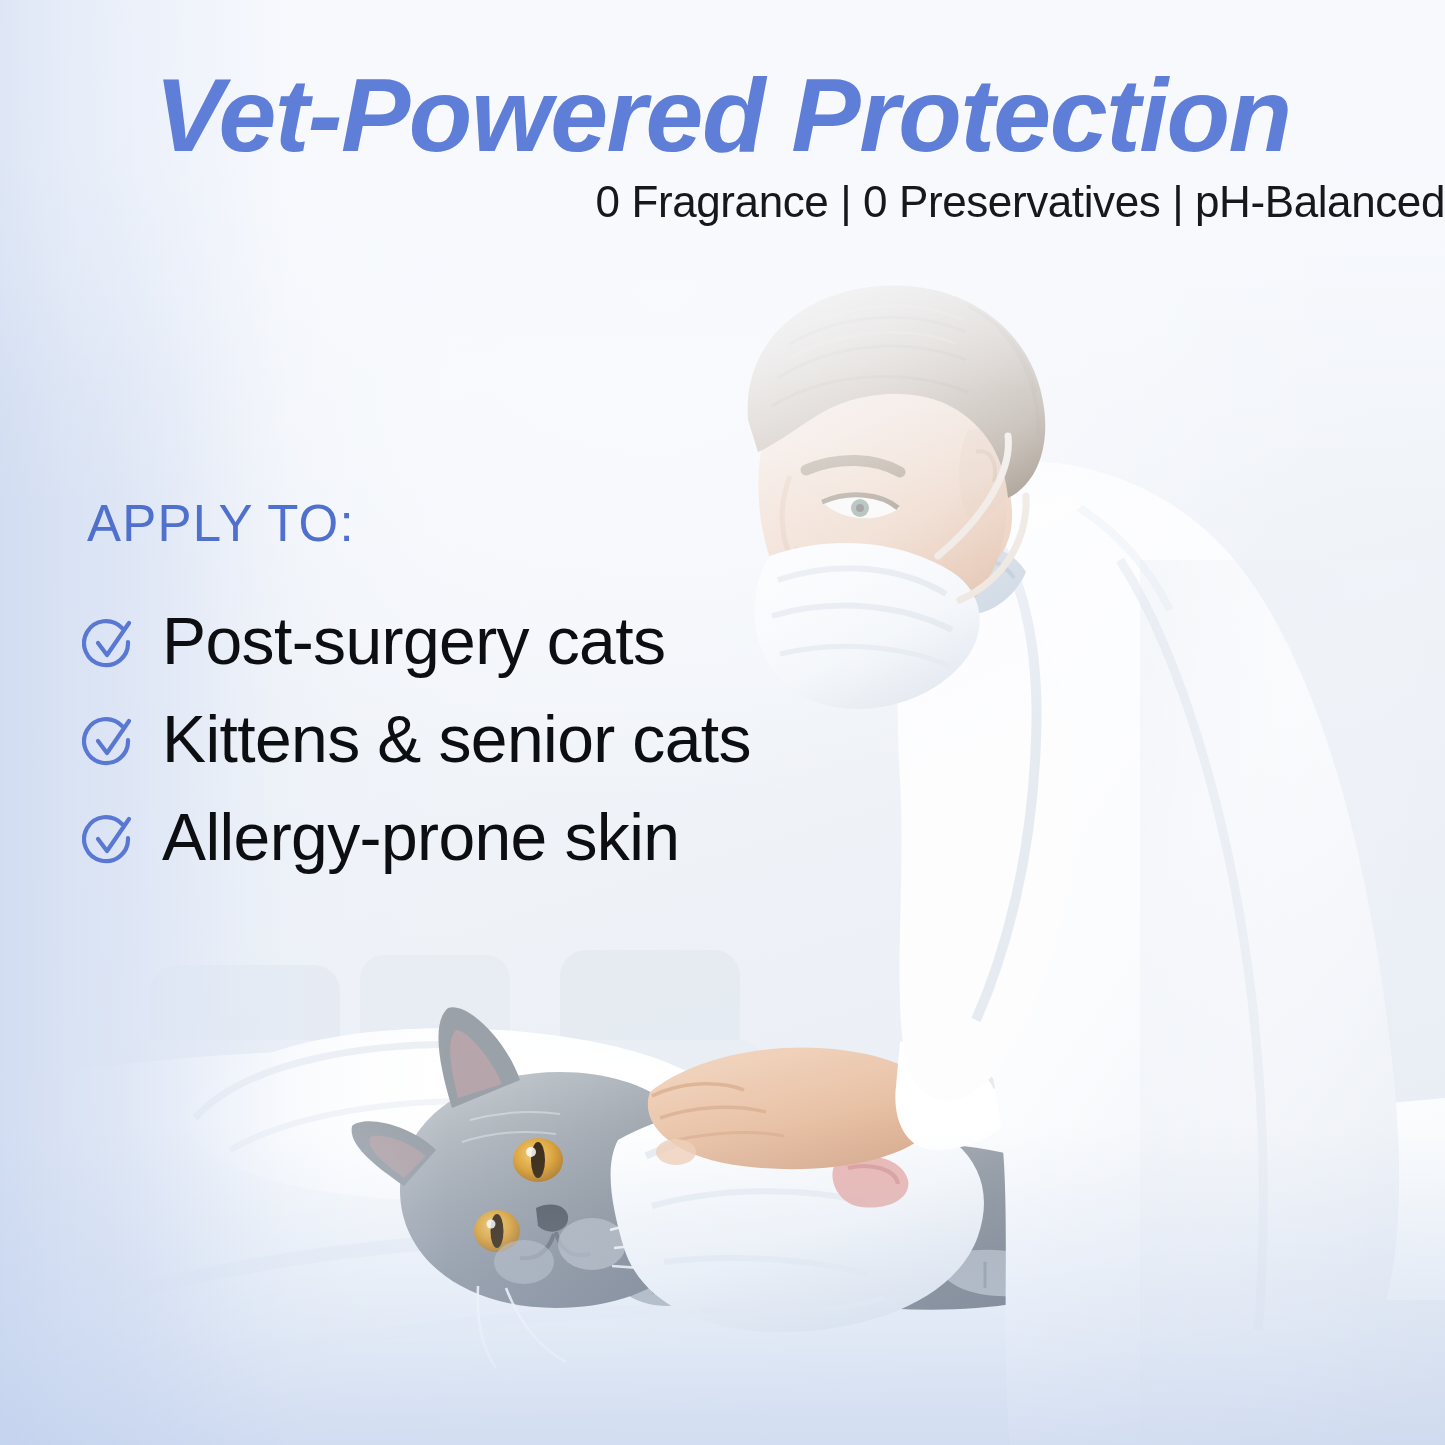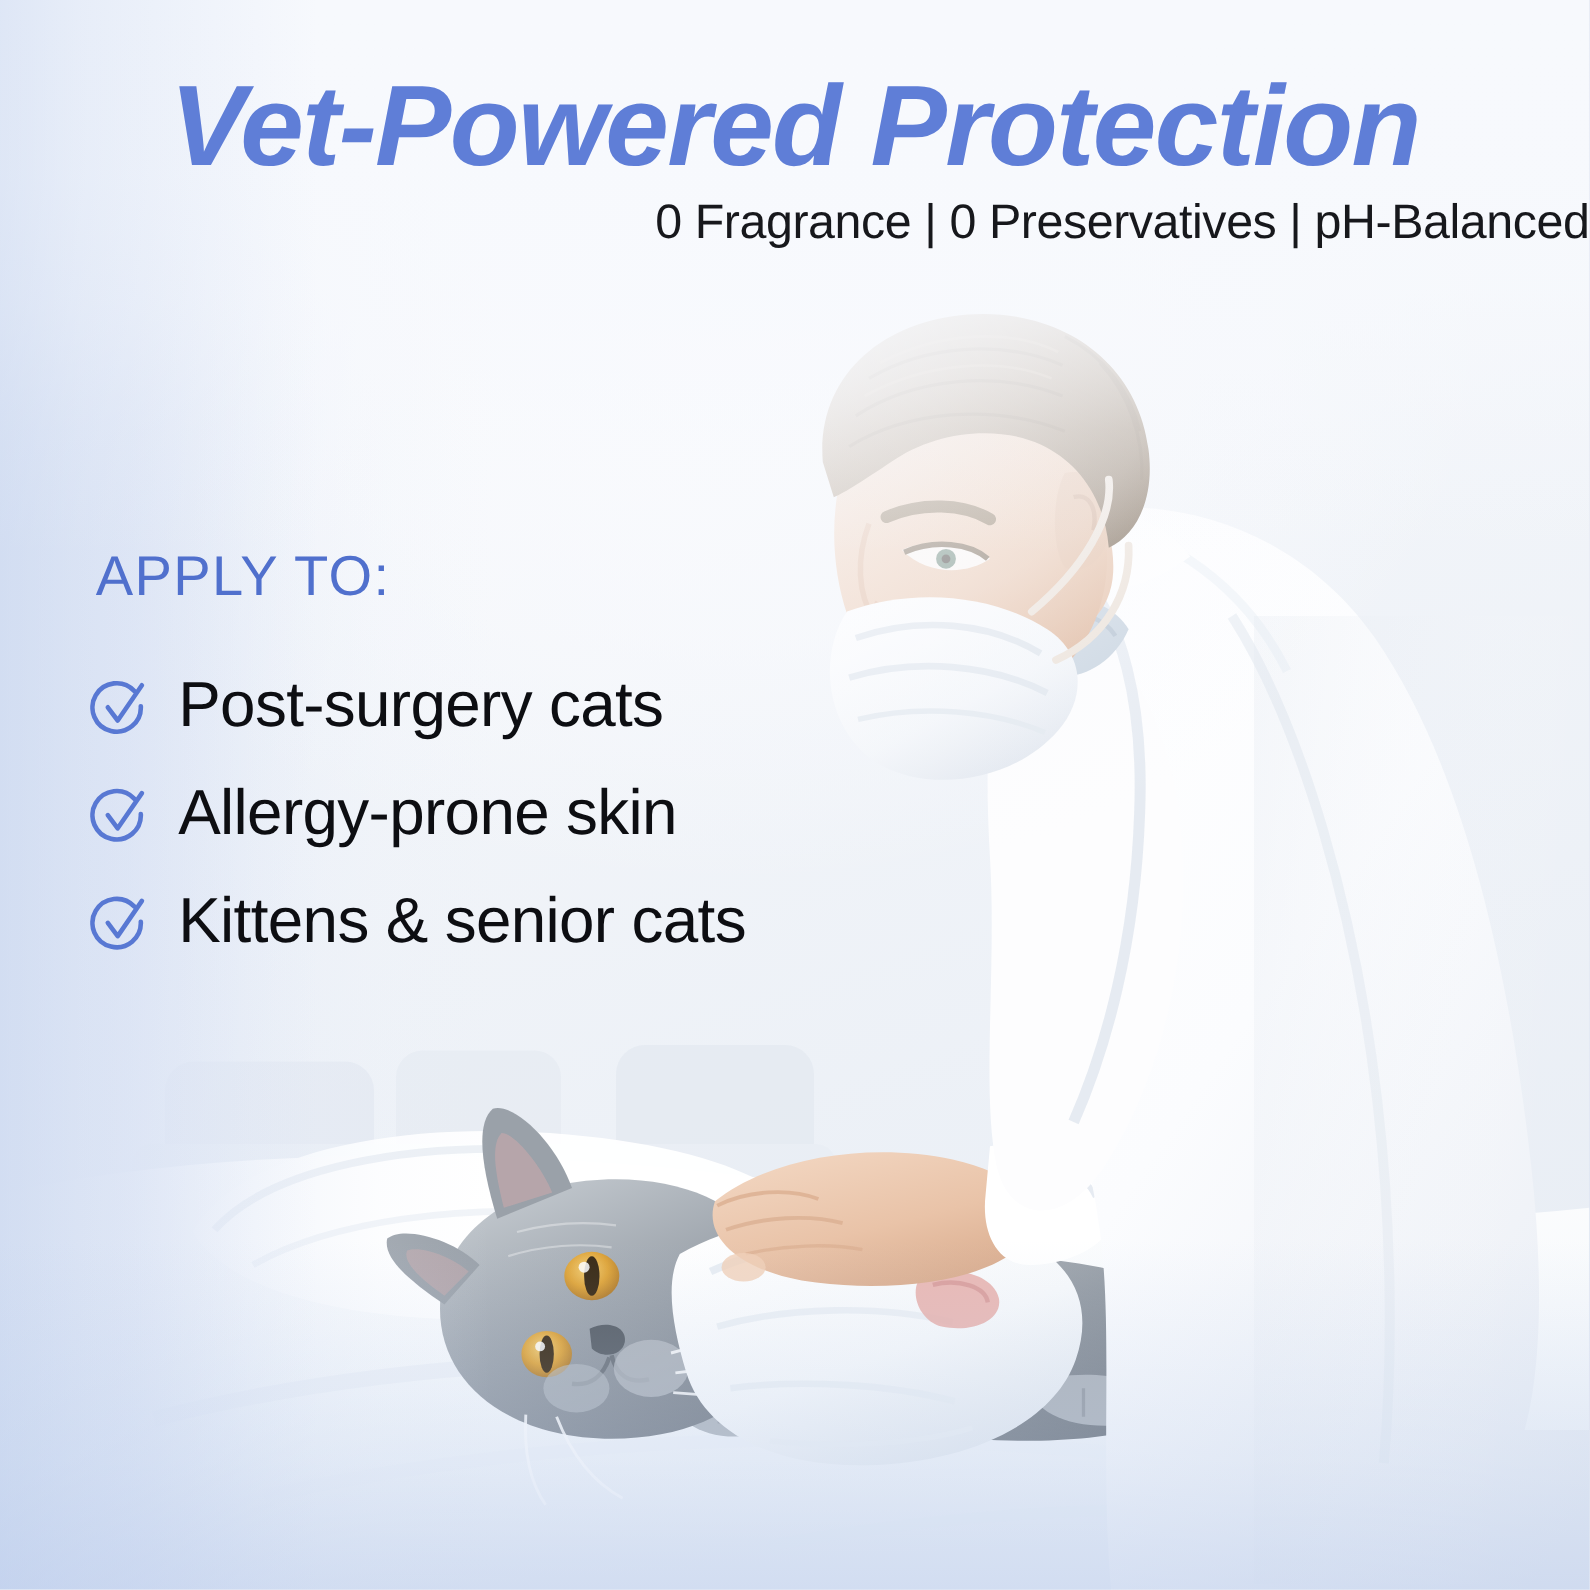--- a/index.html
+++ b/index.html
@@ -49,21 +49,21 @@
   #applyto{
     position:absolute;left:87px;top:494px;
     font-size:51px;line-height:60px;font-weight:normal;color:#5070cd;
     letter-spacing:1.2px;white-space:nowrap;
   }
   #bullets{position:absolute;left:82px;top:592px;}
   .bullet{display:flex;align-items:center;height:98px;}
   .bullet .ck{width:54px;height:54px;flex:0 0 54px;margin-right:26px;position:relative;top:2px;}
   .bullet .ck svg{display:block;width:54px;height:54px;}
   .bullet .lbl{
-    font-size:58px;line-height:62px;font-weight:normal;color:#0d0e12;
+    font-size:66px;line-height:62px;font-weight:normal;color:#0d0e12;
     letter-spacing:-0.6px;white-space:nowrap;
   }
 </style>
 </head>
 <body>
 
 <div id="stage">
 
   <div id="photo">
     <svg viewBox="0 0 1445 1445" xmlns="http://www.w3.org/2000/svg">
@@ -302,29 +302,29 @@
         <span class="lbl">Post-surgery cats</span>
       </div>
 
       <div class="bullet">
         <span class="ck">
           <svg viewBox="0 0 54 54" xmlns="http://www.w3.org/2000/svg">
             <path d="M40 12 A22 22 0 1 0 46 26" fill="none" stroke="#5878d3" stroke-width="4.2" stroke-linecap="round"></path>
             <path d="M16 27 L25 39 L47 7" fill="none" stroke="#5878d3" stroke-width="4.2" stroke-linecap="round" stroke-linejoin="round"></path>
           </svg>
         </span>
-        <span class="lbl">Allergy-prone skin</span>
+        <span class="lbl">Kittens &amp; senior cats</span>
       </div>
 
       <div class="bullet">
         <span class="ck">
           <svg viewBox="0 0 54 54" xmlns="http://www.w3.org/2000/svg">
             <path d="M40 12 A22 22 0 1 0 46 26" fill="none" stroke="#5878d3" stroke-width="4.2" stroke-linecap="round"></path>
             <path d="M16 27 L25 39 L47 7" fill="none" stroke="#5878d3" stroke-width="4.2" stroke-linecap="round" stroke-linejoin="round"></path>
           </svg>
         </span>
-        <span class="lbl">Kittens &amp; senior cats</span>
+        <span class="lbl">Allergy-prone skin</span>
       </div>
 
     </div>
   </div>
 
 </div>
 
 </body></html>

